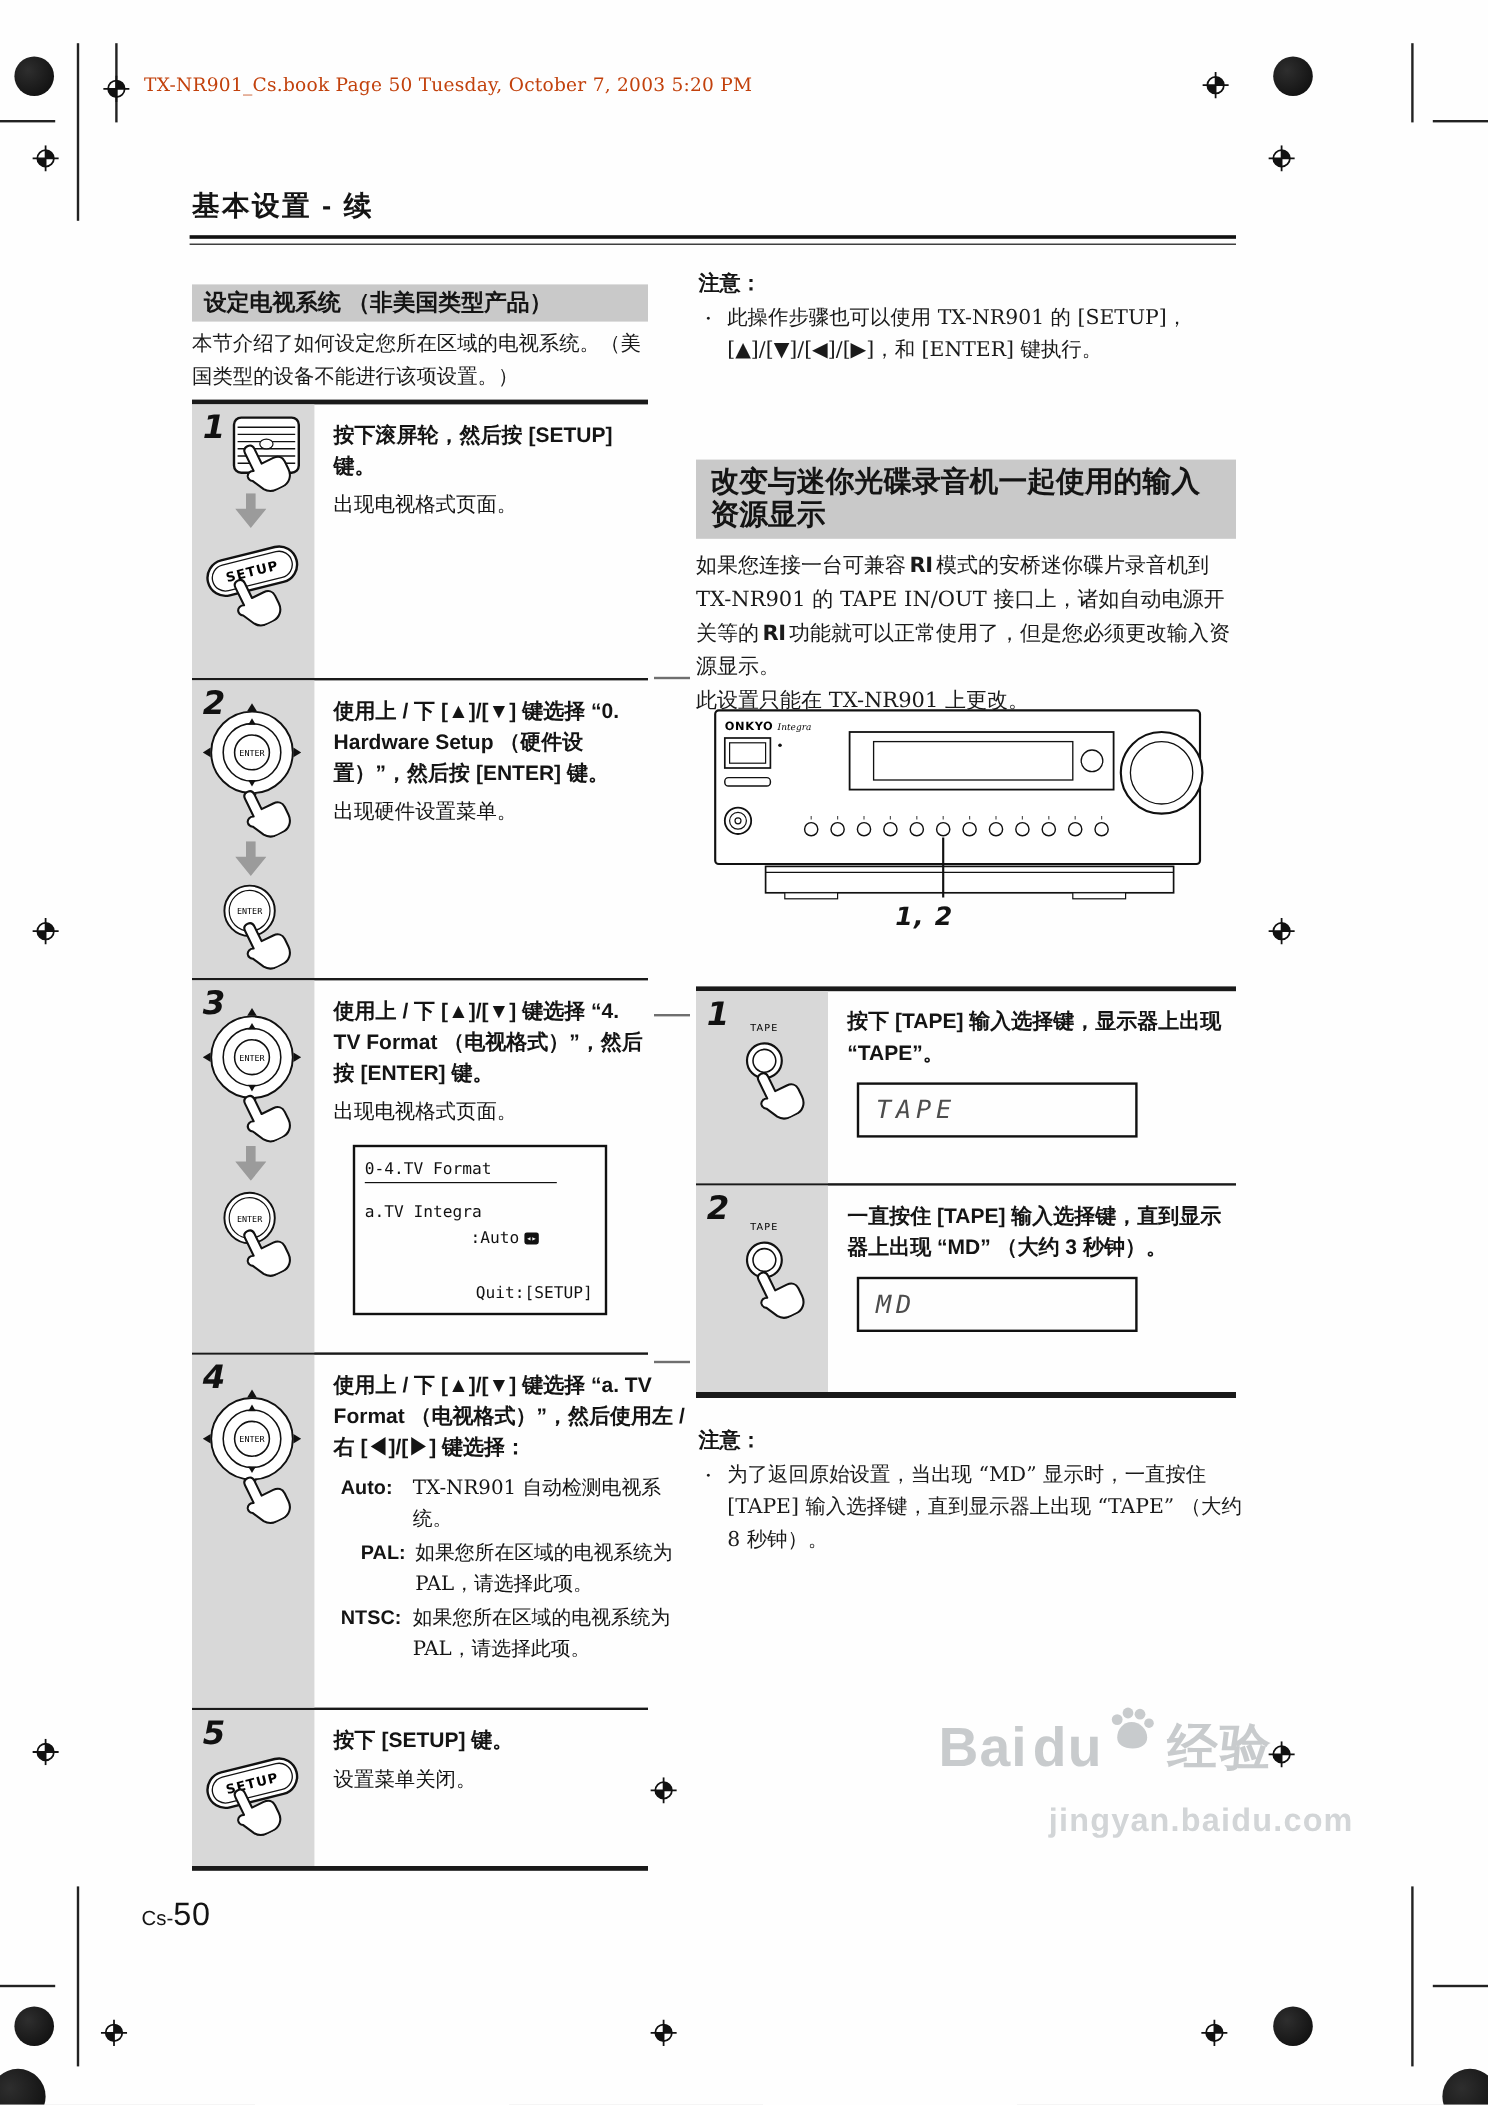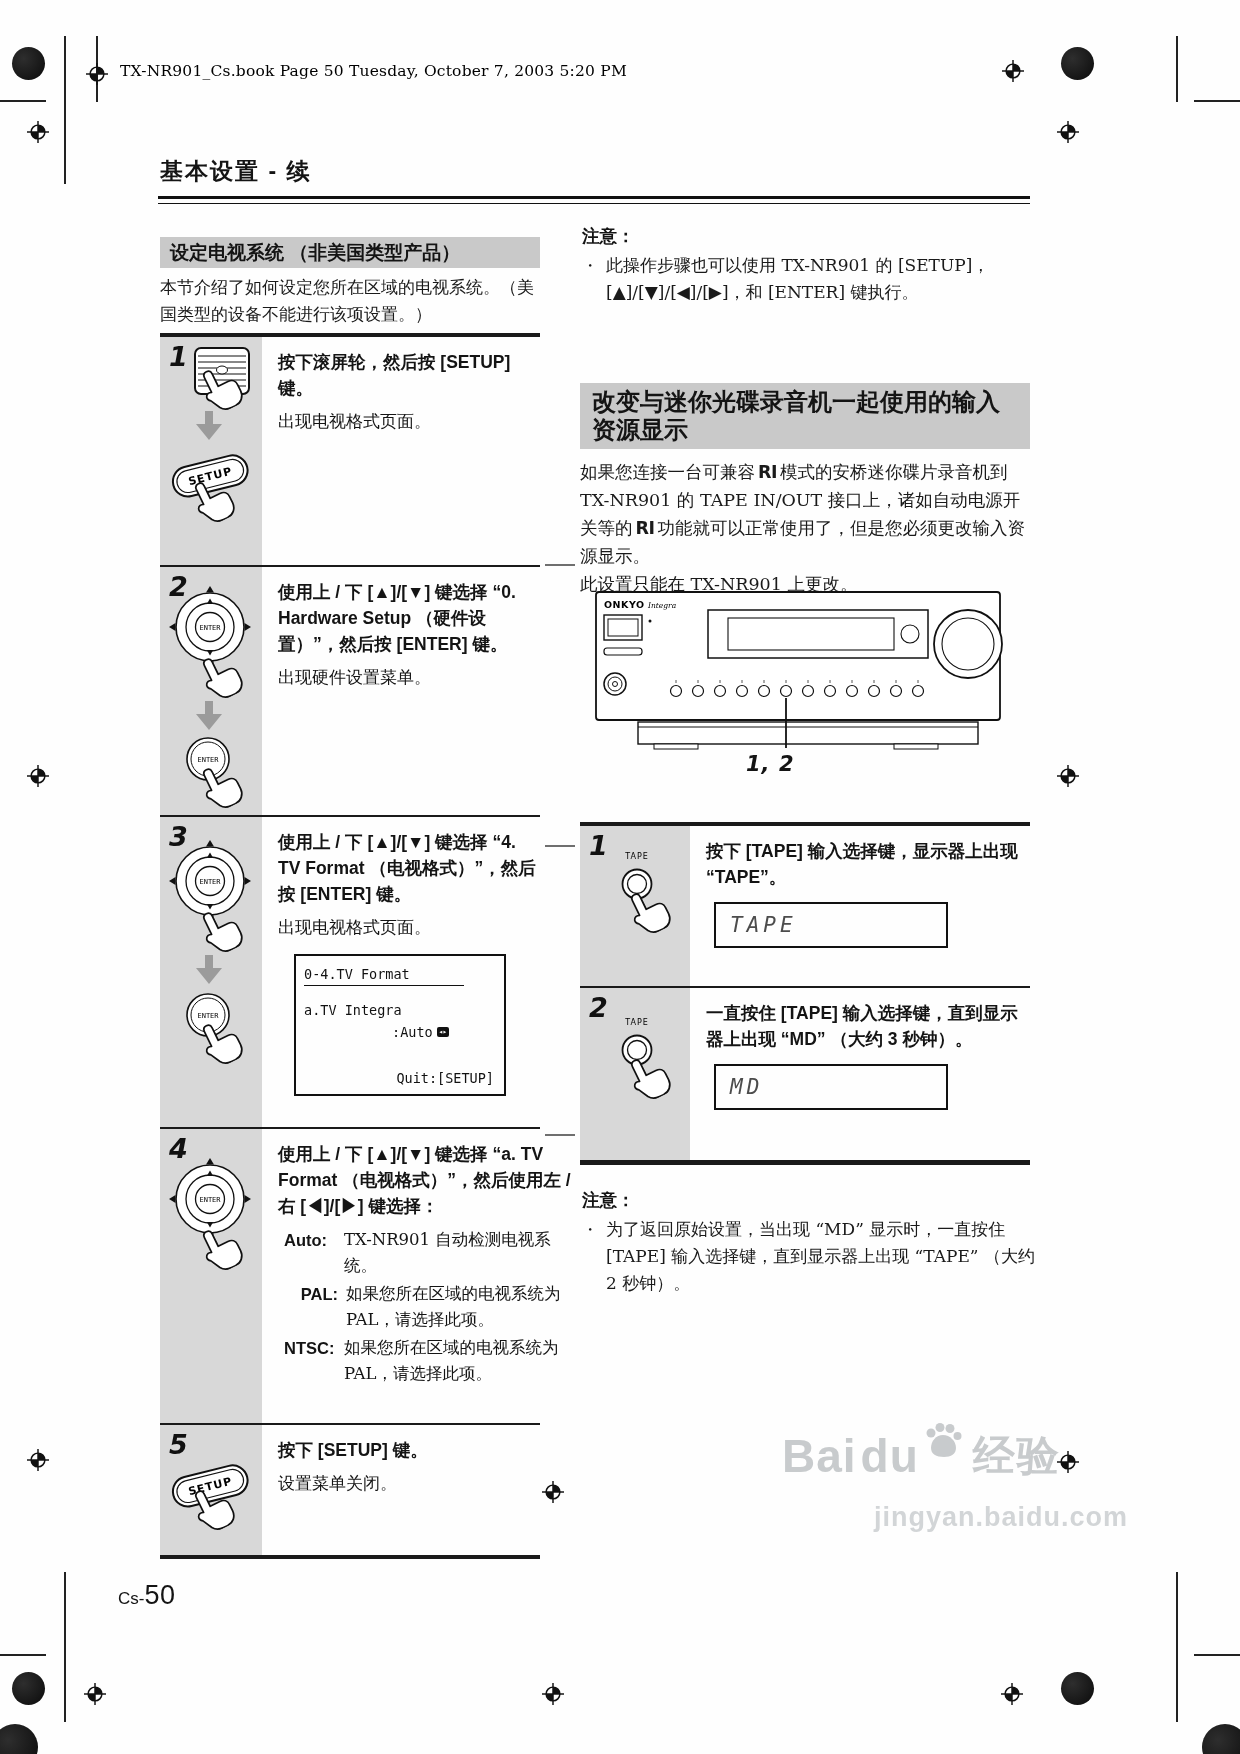--- a/index.html
+++ b/index.html
@@ -7,21 +7,21 @@
         font-family:"Liberation Sans",sans-serif;color:#141414}
   .abs{position:absolute}
 
   
   .disc{position:absolute;border-radius:50%;background:radial-gradient(circle at 35% 35%,#2e2e2e,#0a0a0a)}
   .fline{position:absolute;background:#222}
   .xh{position:absolute;width:22px;height:22px}
   .gdash{position:absolute;height:2px;background:#6f6f6f}
 
   .print-header{position:absolute;left:120px;top:62px;font-family:"DejaVu Serif",serif;
-                font-size:15.5px;color:#000000;letter-spacing:.2px}
+                font-size:15.5px;color:#c2410c;letter-spacing:.2px}
 
   .doc-title{position:absolute;left:160px;top:156px;font-size:23px;font-weight:bold;letter-spacing:2px}
   .rule-thick{position:absolute;left:158px;width:872px;height:3px;background:#111}
   .rule-thin{position:absolute;left:158px;width:872px;height:1px;background:#111}
 
   .bar{position:absolute;background:#c9c9c9;font-weight:bold}
 
   .body-text{font-family:"DejaVu Serif",serif;font-size:17px;line-height:27px;color:#1a1a1a}
 
   .steps{position:absolute;border-top:4px solid #1a1a1a;border-bottom:4px solid #1a1a1a;box-sizing:border-box}
@@ -485,21 +485,21 @@
           <span class="segtext">MD</span>
         </div>
       </div>
     </div>
   </div>
 
   <div class="abs" style="left:582px;top:1188px;width:456px">
     <div class="notelabel">注意：</div>
     <div class="notetext body-text">
       <div class="notedot">・</div>
-      <div>为了返回原始设置，当出现 “MD” 显示时，一直按住 [TAPE] 输入选择键，直到显示器上出现 “TAPE” （大约 2 秒钟）。</div>
+      <div>为了返回原始设置，当出现 “MD” 显示时，一直按住 [TAPE] 输入选择键，直到显示器上出现 “TAPE” （大约 8 秒钟）。</div>
     </div>
   </div>
 
   <div class="footer">
     <span class="sm">Cs-</span>
       <span class="lg">50</span>
   </div>
 
   <div class="wm1">
     <span class="wm-lat">Bai</span>

